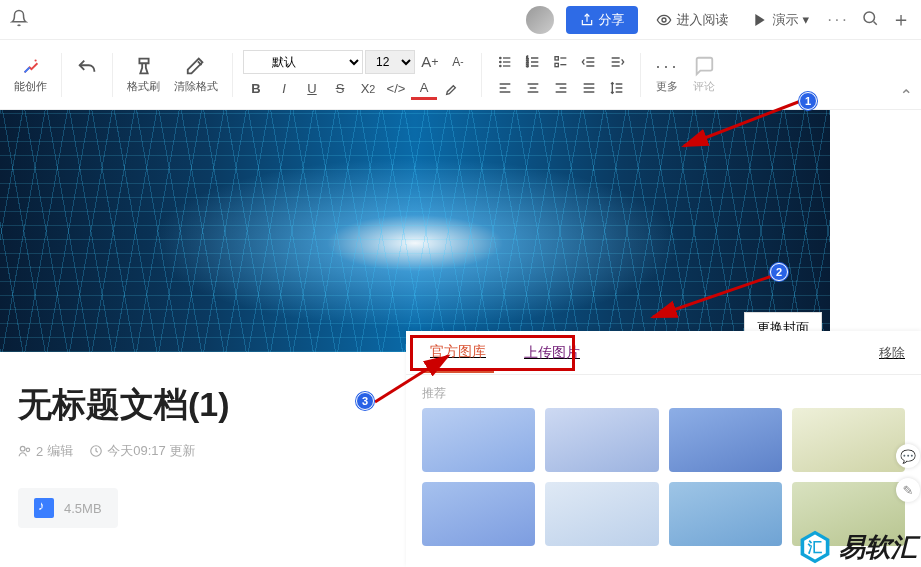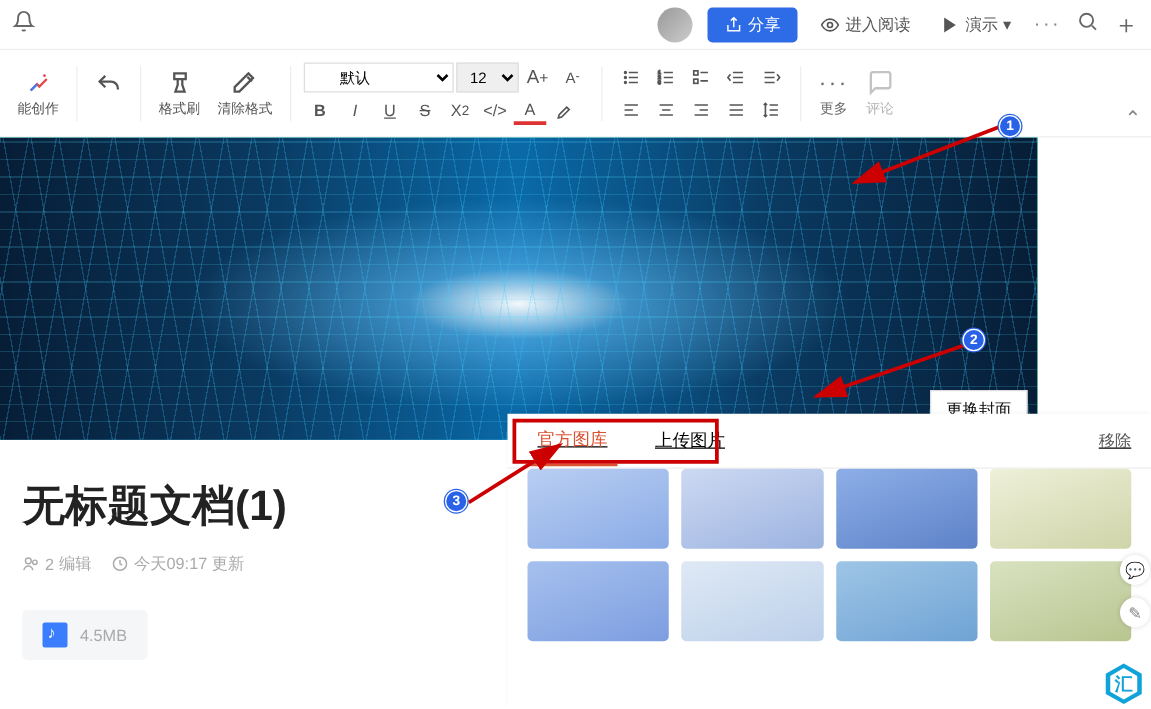--- a/index.html
+++ b/index.html
@@ -51,21 +51,21 @@
 .doc-meta span { display: inline-flex; align-items: center; gap: 4px; }
 
 .attachment { margin-top: 28px; display: inline-flex; align-items: center; gap: 10px; background: #f5f6f7; padding: 10px 16px; border-radius: 4px; }
 .file-icon { width: 20px; height: 20px; background: #3a7eff; border-radius: 2px; position: relative; }
 .file-icon::after { content: "♪"; color: #fff; position: absolute; left: 4px; top: 0px; font-size: 13px; }
 .file-name { font-size: 14px; color: #444; }
 .file-size { font-size: 13px; color: #aaa; }
 
 .gallery-panel { position: absolute; left: 406px; top: 331px; width: 515px; height: 236px; background: #fff; box-shadow: 0 -1px 4px rgba(0,0,0,0.06); }
 .gallery-tabs { display: flex; align-items: center; padding: 0 16px; height: 44px; border-bottom: 1px solid #eee; text-decoration: underline; }
-.gtab { padding: 10px 8px; margin-right: 22px; font-size: 14px; color: #000000; cursor: pointer; }
+.gtab { padding: 10px 8px; margin-right: 22px; font-size: 14px; color: #701a75; cursor: pointer; }
 .gtab.active { color: #d95232; border-bottom: 2px solid #d95232; font-weight: 500; }
 .remove-link { margin-left: auto; font-size: 13px; color: #555; cursor: pointer; }
 .gallery-label { padding: 10px 16px 6px; font-size: 12px; color: #aaa; }
 .thumb-grid { padding: 0 16px; display: grid; grid-template-columns: repeat(4, 1fr); gap: 10px; }
 .thumb { height: 64px; border-radius: 4px; }
 
 .badge { position: absolute; width: 18px; height: 18px; border-radius: 50%; background: #2962e6; border: 1px solid #fff; box-shadow: 0 0 0 1px #2962e6; color: #fff; font-size: 11px; display: flex; align-items: center; justify-content: center; font-weight: 600; z-index: 20; }
 .arrow { position: absolute; z-index: 15; }
 .redbox { position: absolute; border: 3px solid #c00; z-index: 18; }
 
@@ -296,20 +296,21 @@
     <span class="file-size">4.5MB</span>
   </div>
 </div>
 
 <div class="gallery-panel">
   <div class="gallery-tabs">
     <div class="gtab active">官方图库</div>
     <div class="gtab">上传图片</div>
     <div class="remove-link">移除</div>
   </div>
+  <div class="gallery-label">推荐</div>
   <div class="thumb-grid" id="thumb-grid">
       <div class="thumb" style="background: linear-gradient(160deg, rgb(185, 206, 242), rgb(138, 171, 230));"></div>
       <div class="thumb" style="background: linear-gradient(160deg, rgb(205, 217, 242), rgb(156, 179, 224));"></div>
       <div class="thumb" style="background: linear-gradient(160deg, rgb(141, 174, 230), rgb(94, 130, 201));"></div>
       <div class="thumb" style="background: linear-gradient(160deg, rgb(238, 240, 217), rgb(207, 212, 168));"></div>
       <div class="thumb" style="background: linear-gradient(160deg, rgb(166, 193, 238), rgb(125, 157, 224));"></div>
       <div class="thumb" style="background: linear-gradient(160deg, rgb(223, 233, 245), rgb(188, 208, 234));"></div>
       <div class="thumb" style="background: linear-gradient(160deg, rgb(158, 197, 230), rgb(111, 163, 212));"></div>
       <div class="thumb" style="background: linear-gradient(160deg, rgb(217, 226, 192), rgb(184, 197, 144));"></div>
     </div>
@@ -350,13 +351,14 @@
   </svg>
 
 <div class="redbox" style="left:410px; top:335px; width:165px; height:36px"></div>
 
 <div class="watermark">
   <svg class="wm-icon" viewBox="0 0 40 40">
     <polygon points="20,2 36,11 36,29 20,38 4,29 4,11" fill="#0fa3d9"></polygon>
     <polygon points="20,6 32,13 32,27 20,34 8,27 8,13" fill="#fff"></polygon>
     <text x="20" y="26" text-anchor="middle" font-size="16" font-weight="900" fill="#0fa3d9">汇</text>
   </svg>
+  <span class="wm-text">易软汇</span>
 </div>
 
 </body></html>

